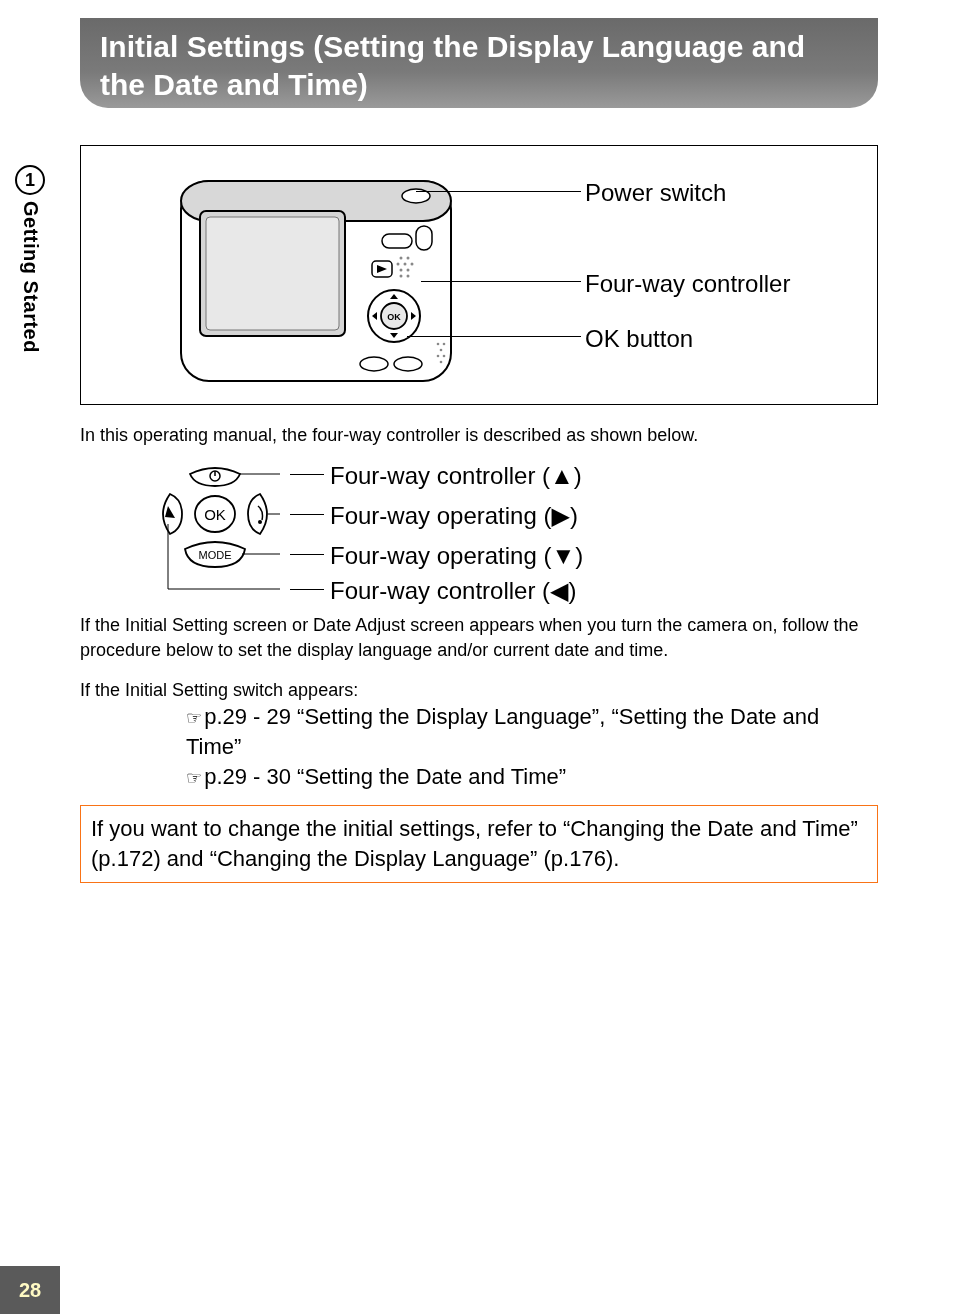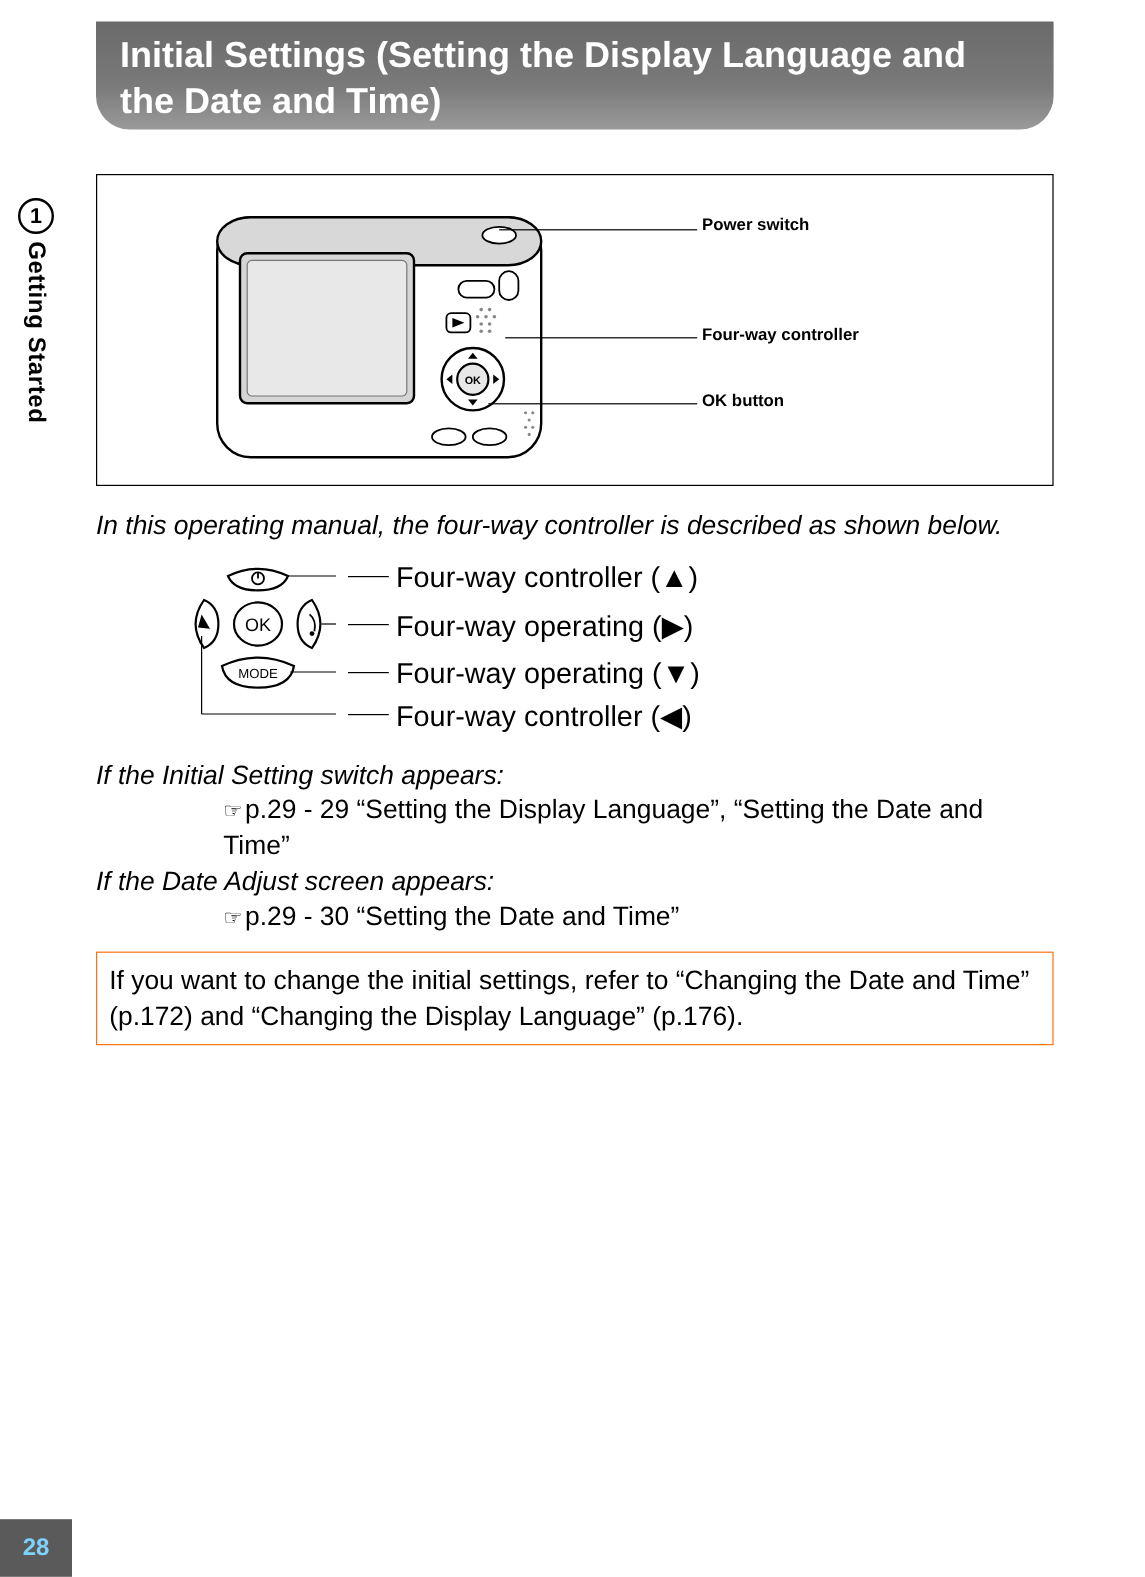--- a/index.html
+++ b/index.html
@@ -58,21 +58,21 @@
     font-size: 20px;
     letter-spacing: 0.5px;
   }
   .page-number {
     position: absolute;
     left: 0;
     bottom: 0;
     width: 60px;
     height: 48px;
     background: #5a5a5a;
-    color: #7dd3fc;
+    color: #fef9c3;
     font-weight: bold;
     font-size: 20px;
     display: flex;
     align-items: center;
     justify-content: center;
   }
   .content {
     position: absolute;
     left: 80px;
     right: 76px;
@@ -88,28 +88,26 @@
     left: 95px;
     top: 20px;
   }
   .callout-line-h {
     position: absolute;
     height: 1px;
     background: #000;
   }
   .callout-text {
     position: absolute;
-    font-size: 14px;
-    font-weight: bold;
+    font-size: 24px;
   }
   .body-text {
-    font-size: 22px;
+    font-size: 18px;
     margin-top: 18px;
     line-height: 1.35;
-    font-style: italic;
   }
   .controller-block {
     position: relative;
     height: 150px;
     margin-top: 12px;
   }
   .ctrl-svg {
     position: absolute;
     left: 70px;
     top: 5px;
@@ -239,27 +237,27 @@
     <div class="callout-line-h" style="left:210px; top:55px; width:34px;"></div>
     <div class="callout-line-h" style="left:210px; top:95px; width:34px;"></div>
     <div class="callout-line-h" style="left:210px; top:130px; width:34px;"></div>
 
     <div class="ctrl-callout" style="left:250px; top:3px;">Four-way controller (▲)</div>
     <div class="ctrl-callout" style="left:250px; top:43px;">Four-way operating (▶)</div>
     <div class="ctrl-callout" style="left:250px; top:83px;">Four-way operating (▼)</div>
     <div class="ctrl-callout" style="left:250px; top:118px;">Four-way controller (◀)</div>
   </div>
 
+  <p class="body-text" style="margin-top:4px;">If the Initial Setting screen or Date Adjust screen appears when you turn the camera on, follow the procedure below to set the display language and/or current date and time.</p>
 
   <p class="body-text" style="margin-top:16px;">If the Initial Setting switch appears:</p>
   <p class="ref-indent">
     <span class="hand-icon">☞</span><span>p.29 - 29 “Setting the Display Language”, “Setting the Date and Time”</span>
   </p>
 
-  <p class="body-text" style="margin-top:0;">If the Date Adjust screen appears:</p>
   <p class="ref-indent">
     <span class="hand-icon">☞</span><span>p.29 - 30 “Setting the Date and Time”</span>
   </p>
 
   <div class="note-box">
     <span>If you want to change the initial settings, refer to “Changing the Date and Time” (p.172) and “Changing the Display Language” (p.176).</span>
   </div>
 
 </div>
 

